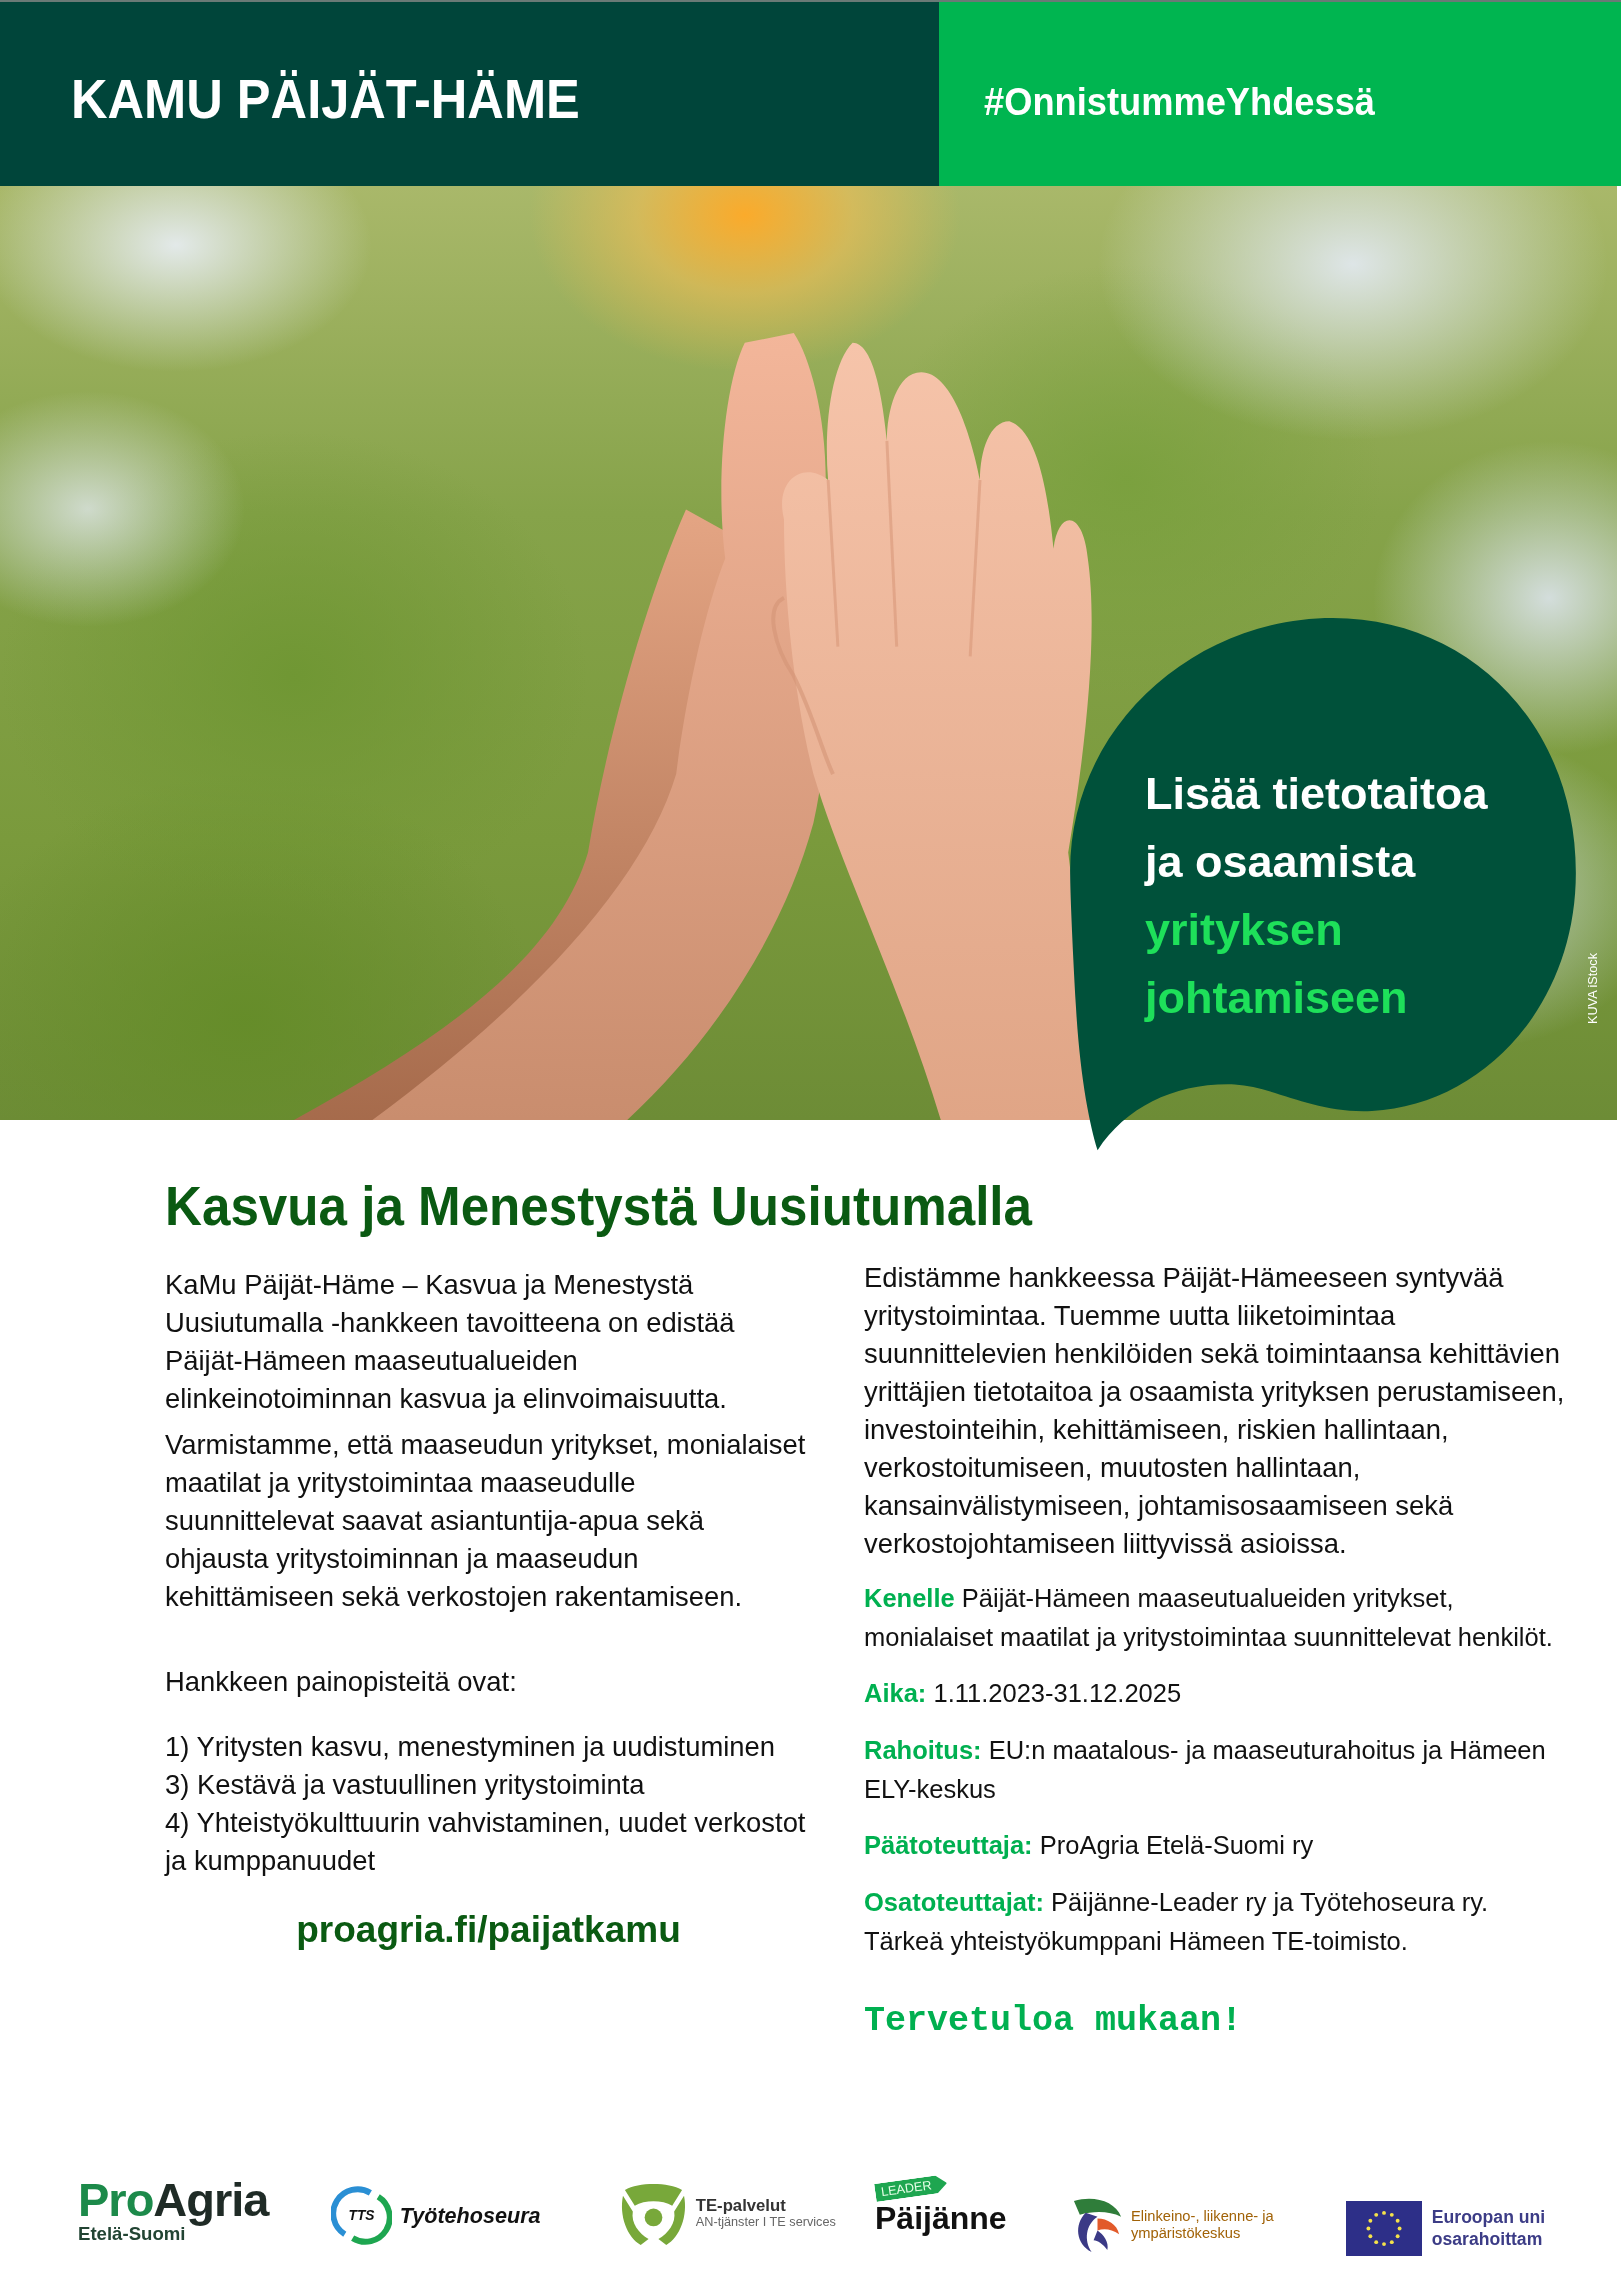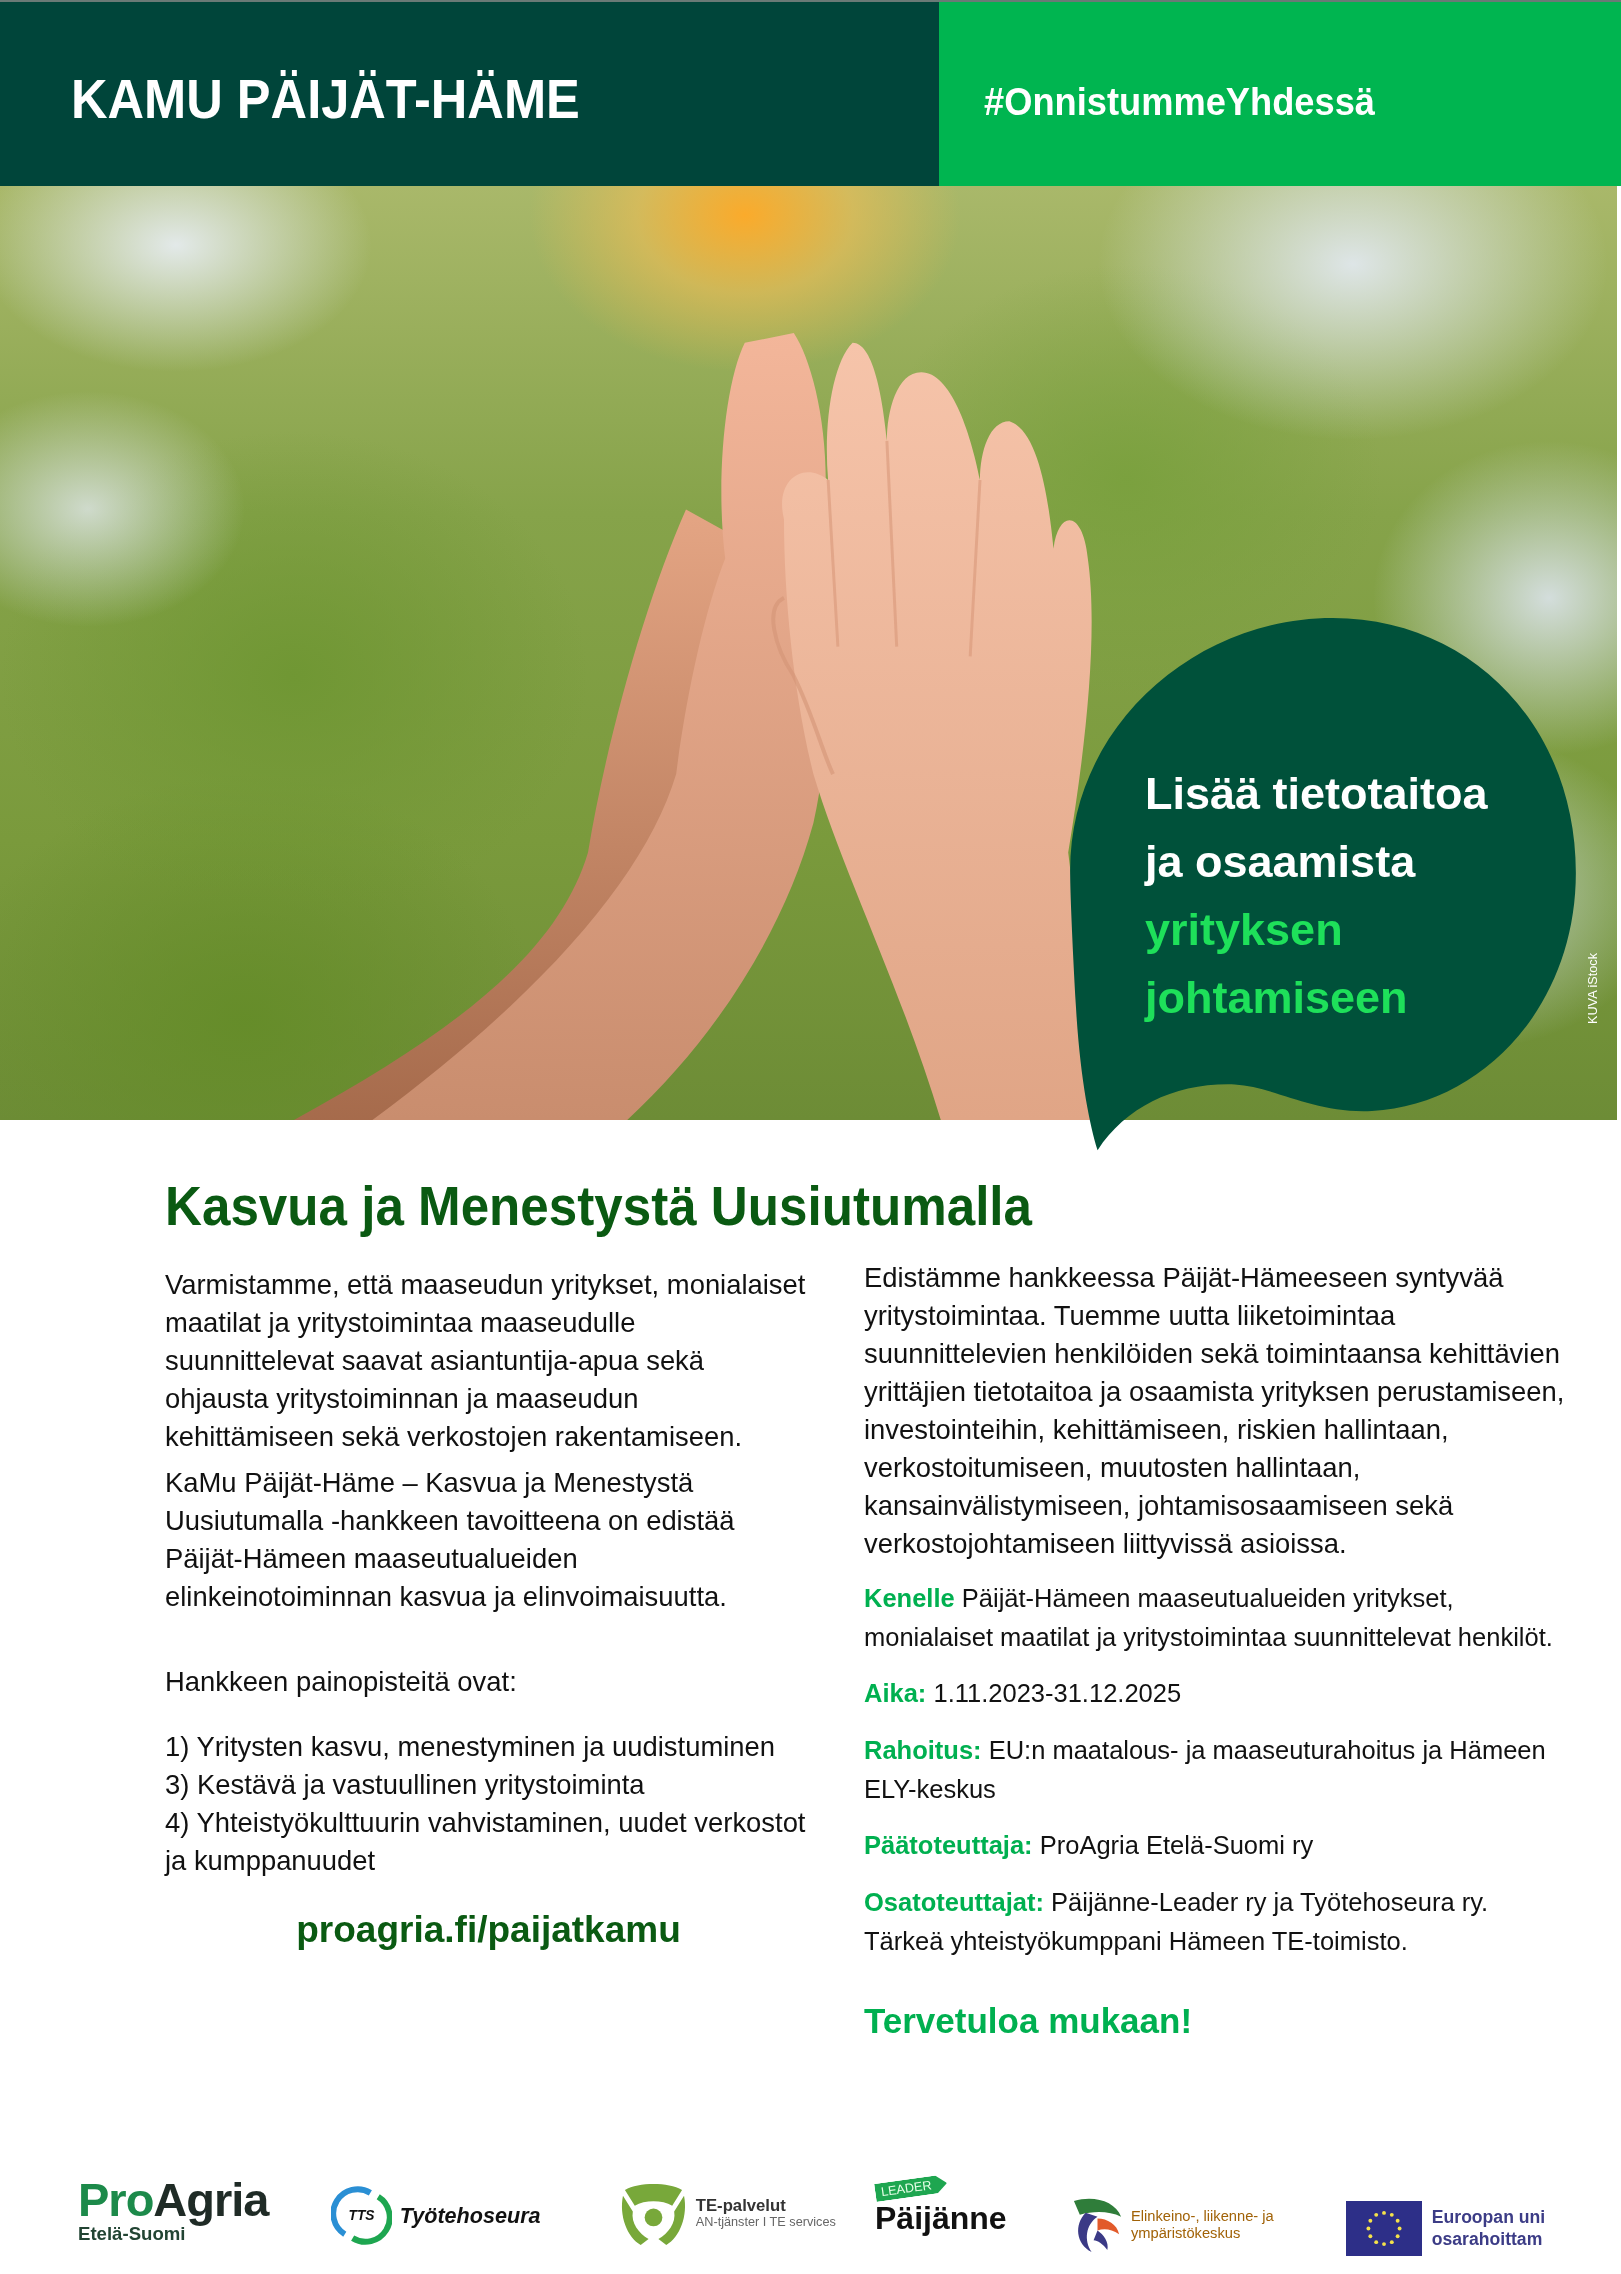--- a/index.html
+++ b/index.html
@@ -80,21 +80,21 @@
     margin-top: 31px; font-size: 37px; font-weight: bold; color: #0a5a12; text-align: center;
   }
   .col-right {
     position: absolute; left: 864px; top: 1259px; width: 706px;
     font-size: 27.4px; line-height: 38px; color: #111;
   }
   .col-right p.intro { margin: 0 0 15.7px 0; }
   .info { margin: 0 0 17.6px 0; font-size: 25.5px; line-height: 39px; }
   .info .lbl { color: #00b050; font-weight: bold; }
   .welcome {
-    margin-top: 41px; font-size: 35px; font-weight: bold; color: #00b050;
+    margin-top: 41px; font-size: 35px; font-weight: bold; color: #00b050; font-family: Liberation Mono, monospace;
   }
   
   .logos { position: absolute; left: 0; top: 2156px; width: 1621px; height: 119px; }
   .logo { position: absolute; }
   .proagria { left: 78px; top: 15.7px; }
   .proagria .pa-name { font-size: 47px; font-weight: bold; color: #1f2b26; letter-spacing: -1px; }
   .proagria .pa-name span { color: #1c8a4a; }
   .proagria .pa-sub { font-size: 18.6px; font-weight: bold; color: #243; margin-top: -3.9px; }
   .tts { left: 331px; top: 29px; display: flex; align-items: center; gap: 7.8px; }
   .tts .tts-name { font-size: 21.6px; font-weight: bold; font-style: italic; color: #111; }
@@ -161,22 +161,22 @@
 <div class="bubble-text">
   <span class="w">Lisää tietotaitoa</span>
   <span class="w">ja osaamista</span>
   <span class="g">yrityksen</span>
   <span class="g">johtamiseen</span>
 </div>
 
 <div class="main-heading">Kasvua ja Menestystä Uusiutumalla</div>
 
 <div class="col-left">
+  <p>KaMu Päijät-Häme – Kasvua ja Menestystä Uusiutumalla -hankkeen tavoitteena on edistää Päijät-Hämeen maaseutualueiden elinkeinotoiminnan kasvua ja elinvoimaisuutta.</p>
   <p>Varmistamme, että maaseudun yritykset, monialaiset maatilat ja yritystoimintaa maaseudulle suunnittelevat saavat asiantuntija-apua sekä ohjausta yritystoiminnan ja maaseudun kehittämiseen sekä verkostojen rakentamiseen.</p>
-  <p>KaMu Päijät-Häme – Kasvua ja Menestystä Uusiutumalla -hankkeen tavoitteena on edistää Päijät-Hämeen maaseutualueiden elinkeinotoiminnan kasvua ja elinvoimaisuutta.</p>
   <div class="gap"></div>
   <p>Hankkeen painopisteitä ovat:</p>
   <div class="gap" style="height:19.6px"></div>
   <ol>
     <li>1) Yritysten kasvu, menestyminen ja uudistuminen</li>
     <li>3) Kestävä ja vastuullinen yritystoiminta</li>
     <li>4) Yhteistyökulttuurin vahvistaminen, uudet verkostot ja kumppanuudet</li>
   </ol>
   <div class="link">proagria.fi/paijatkamu</div>
 </div>

